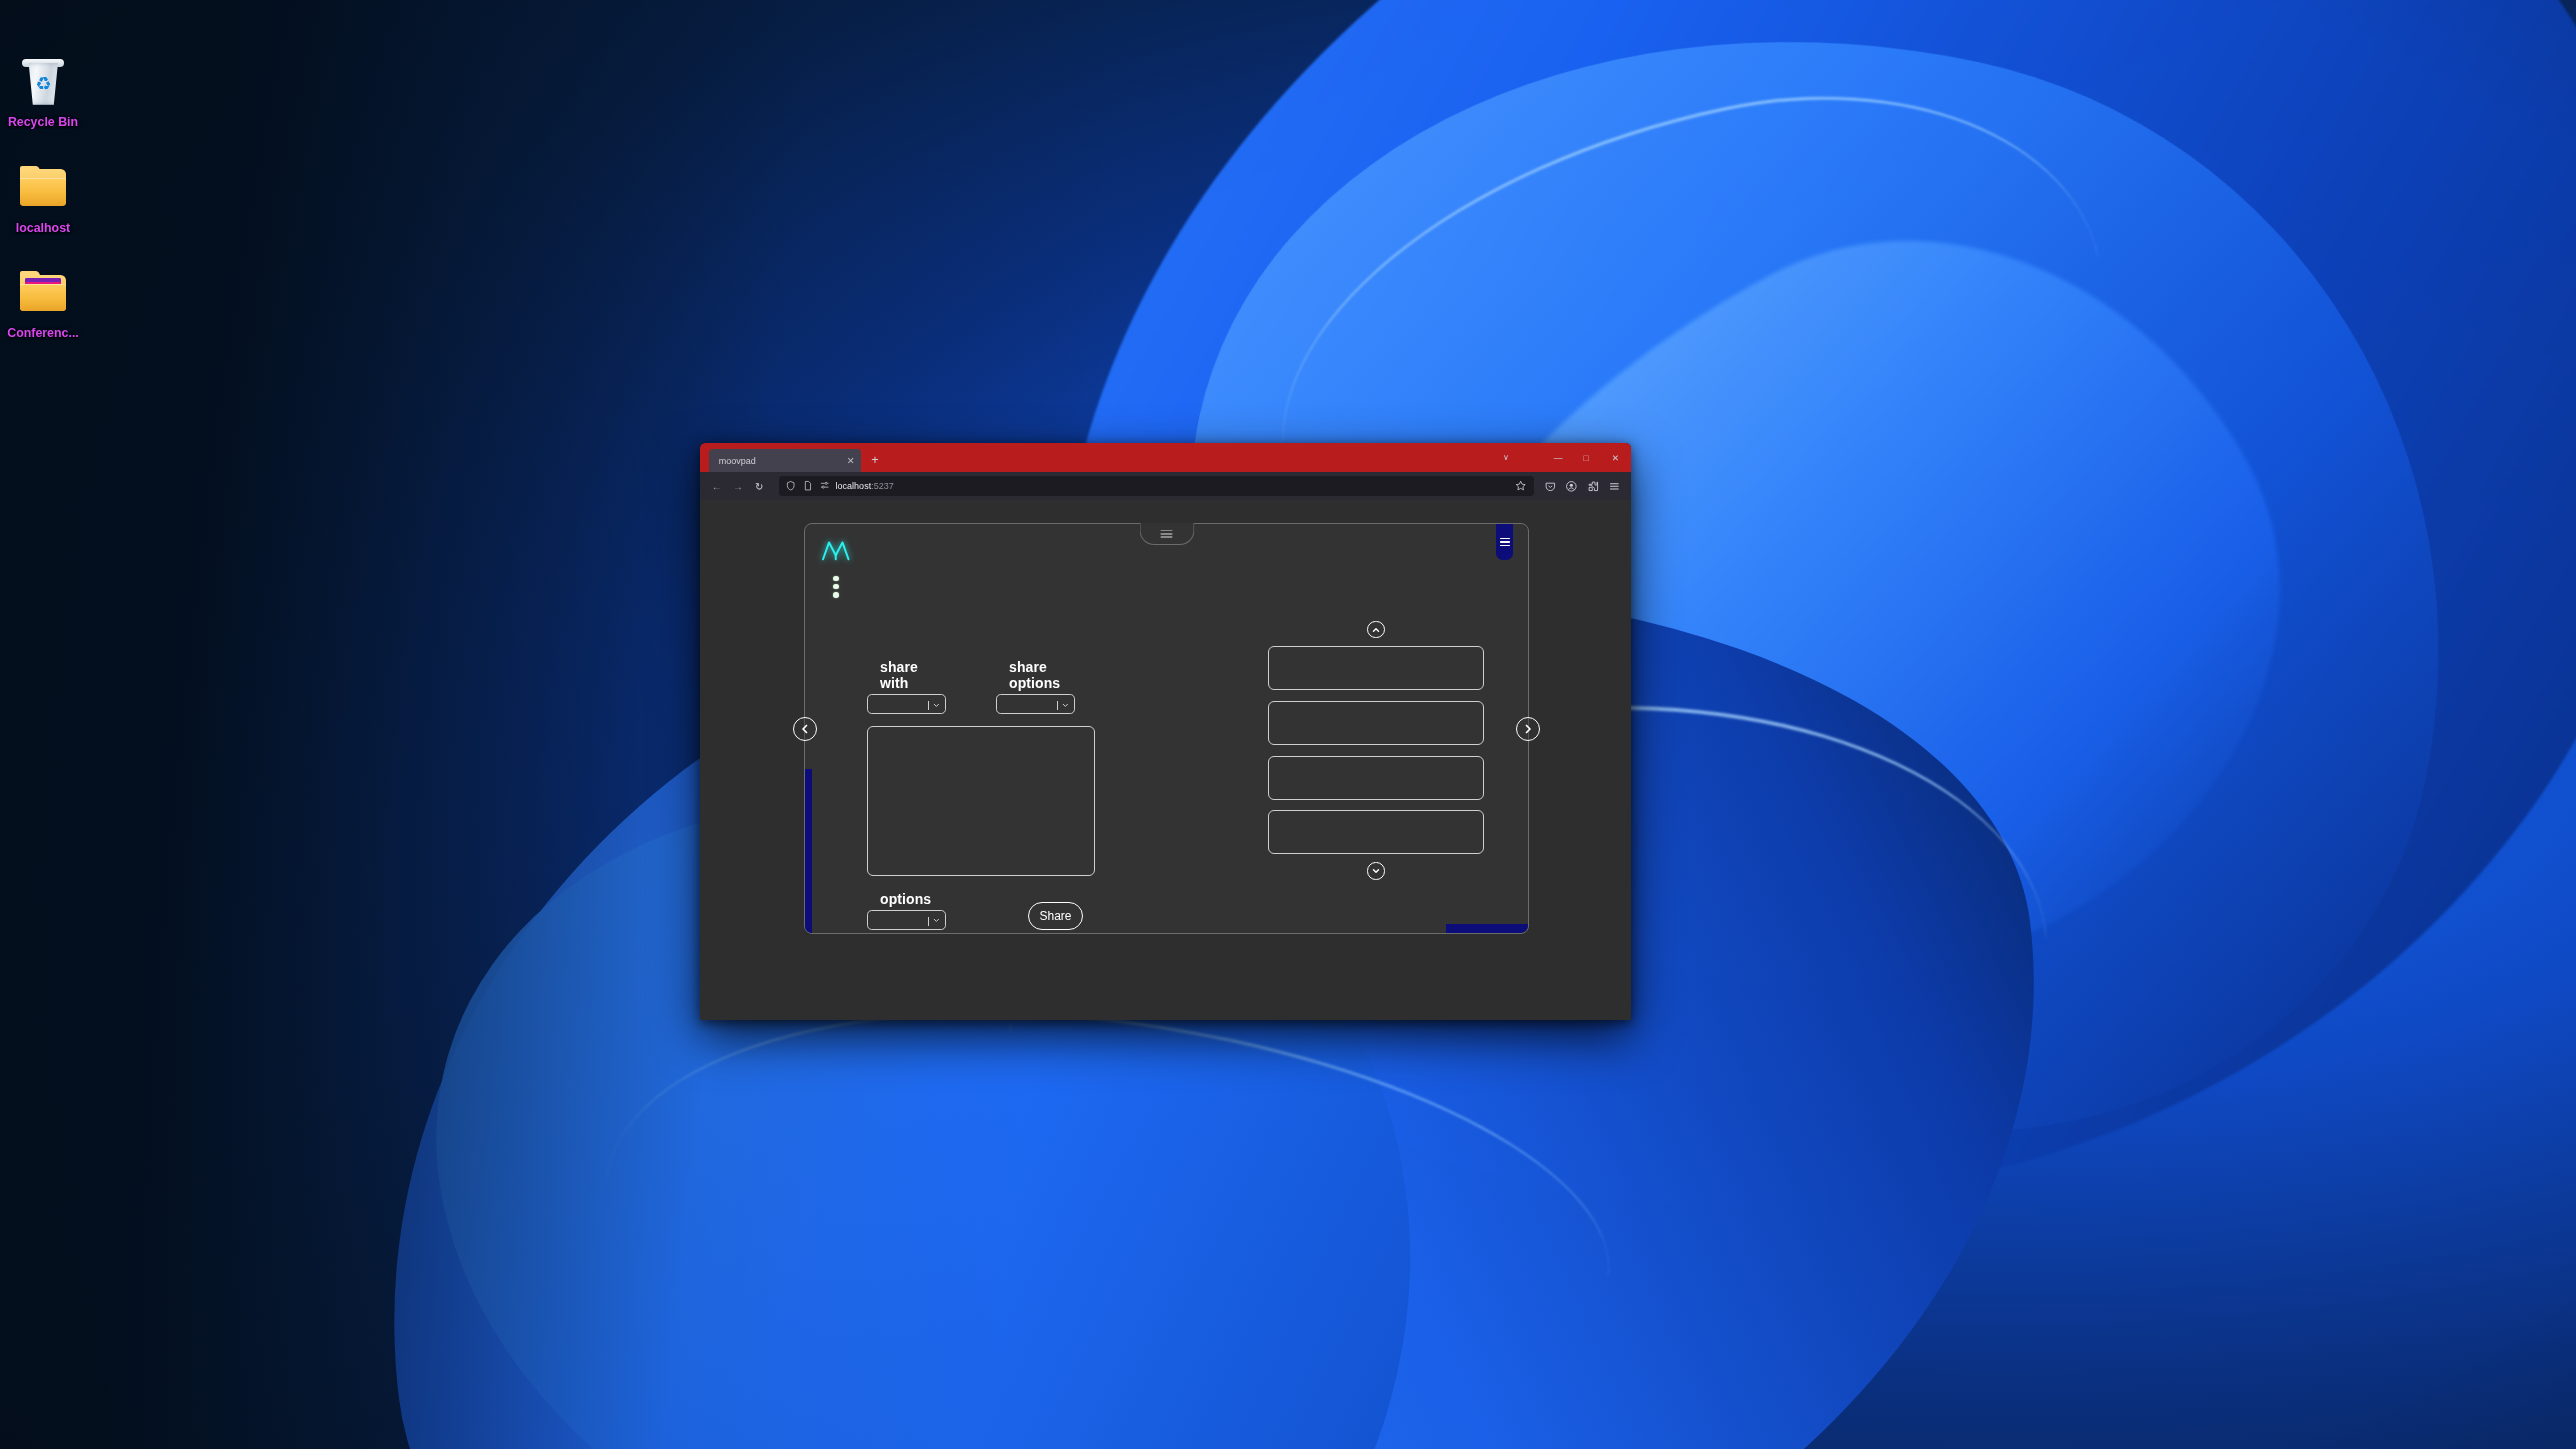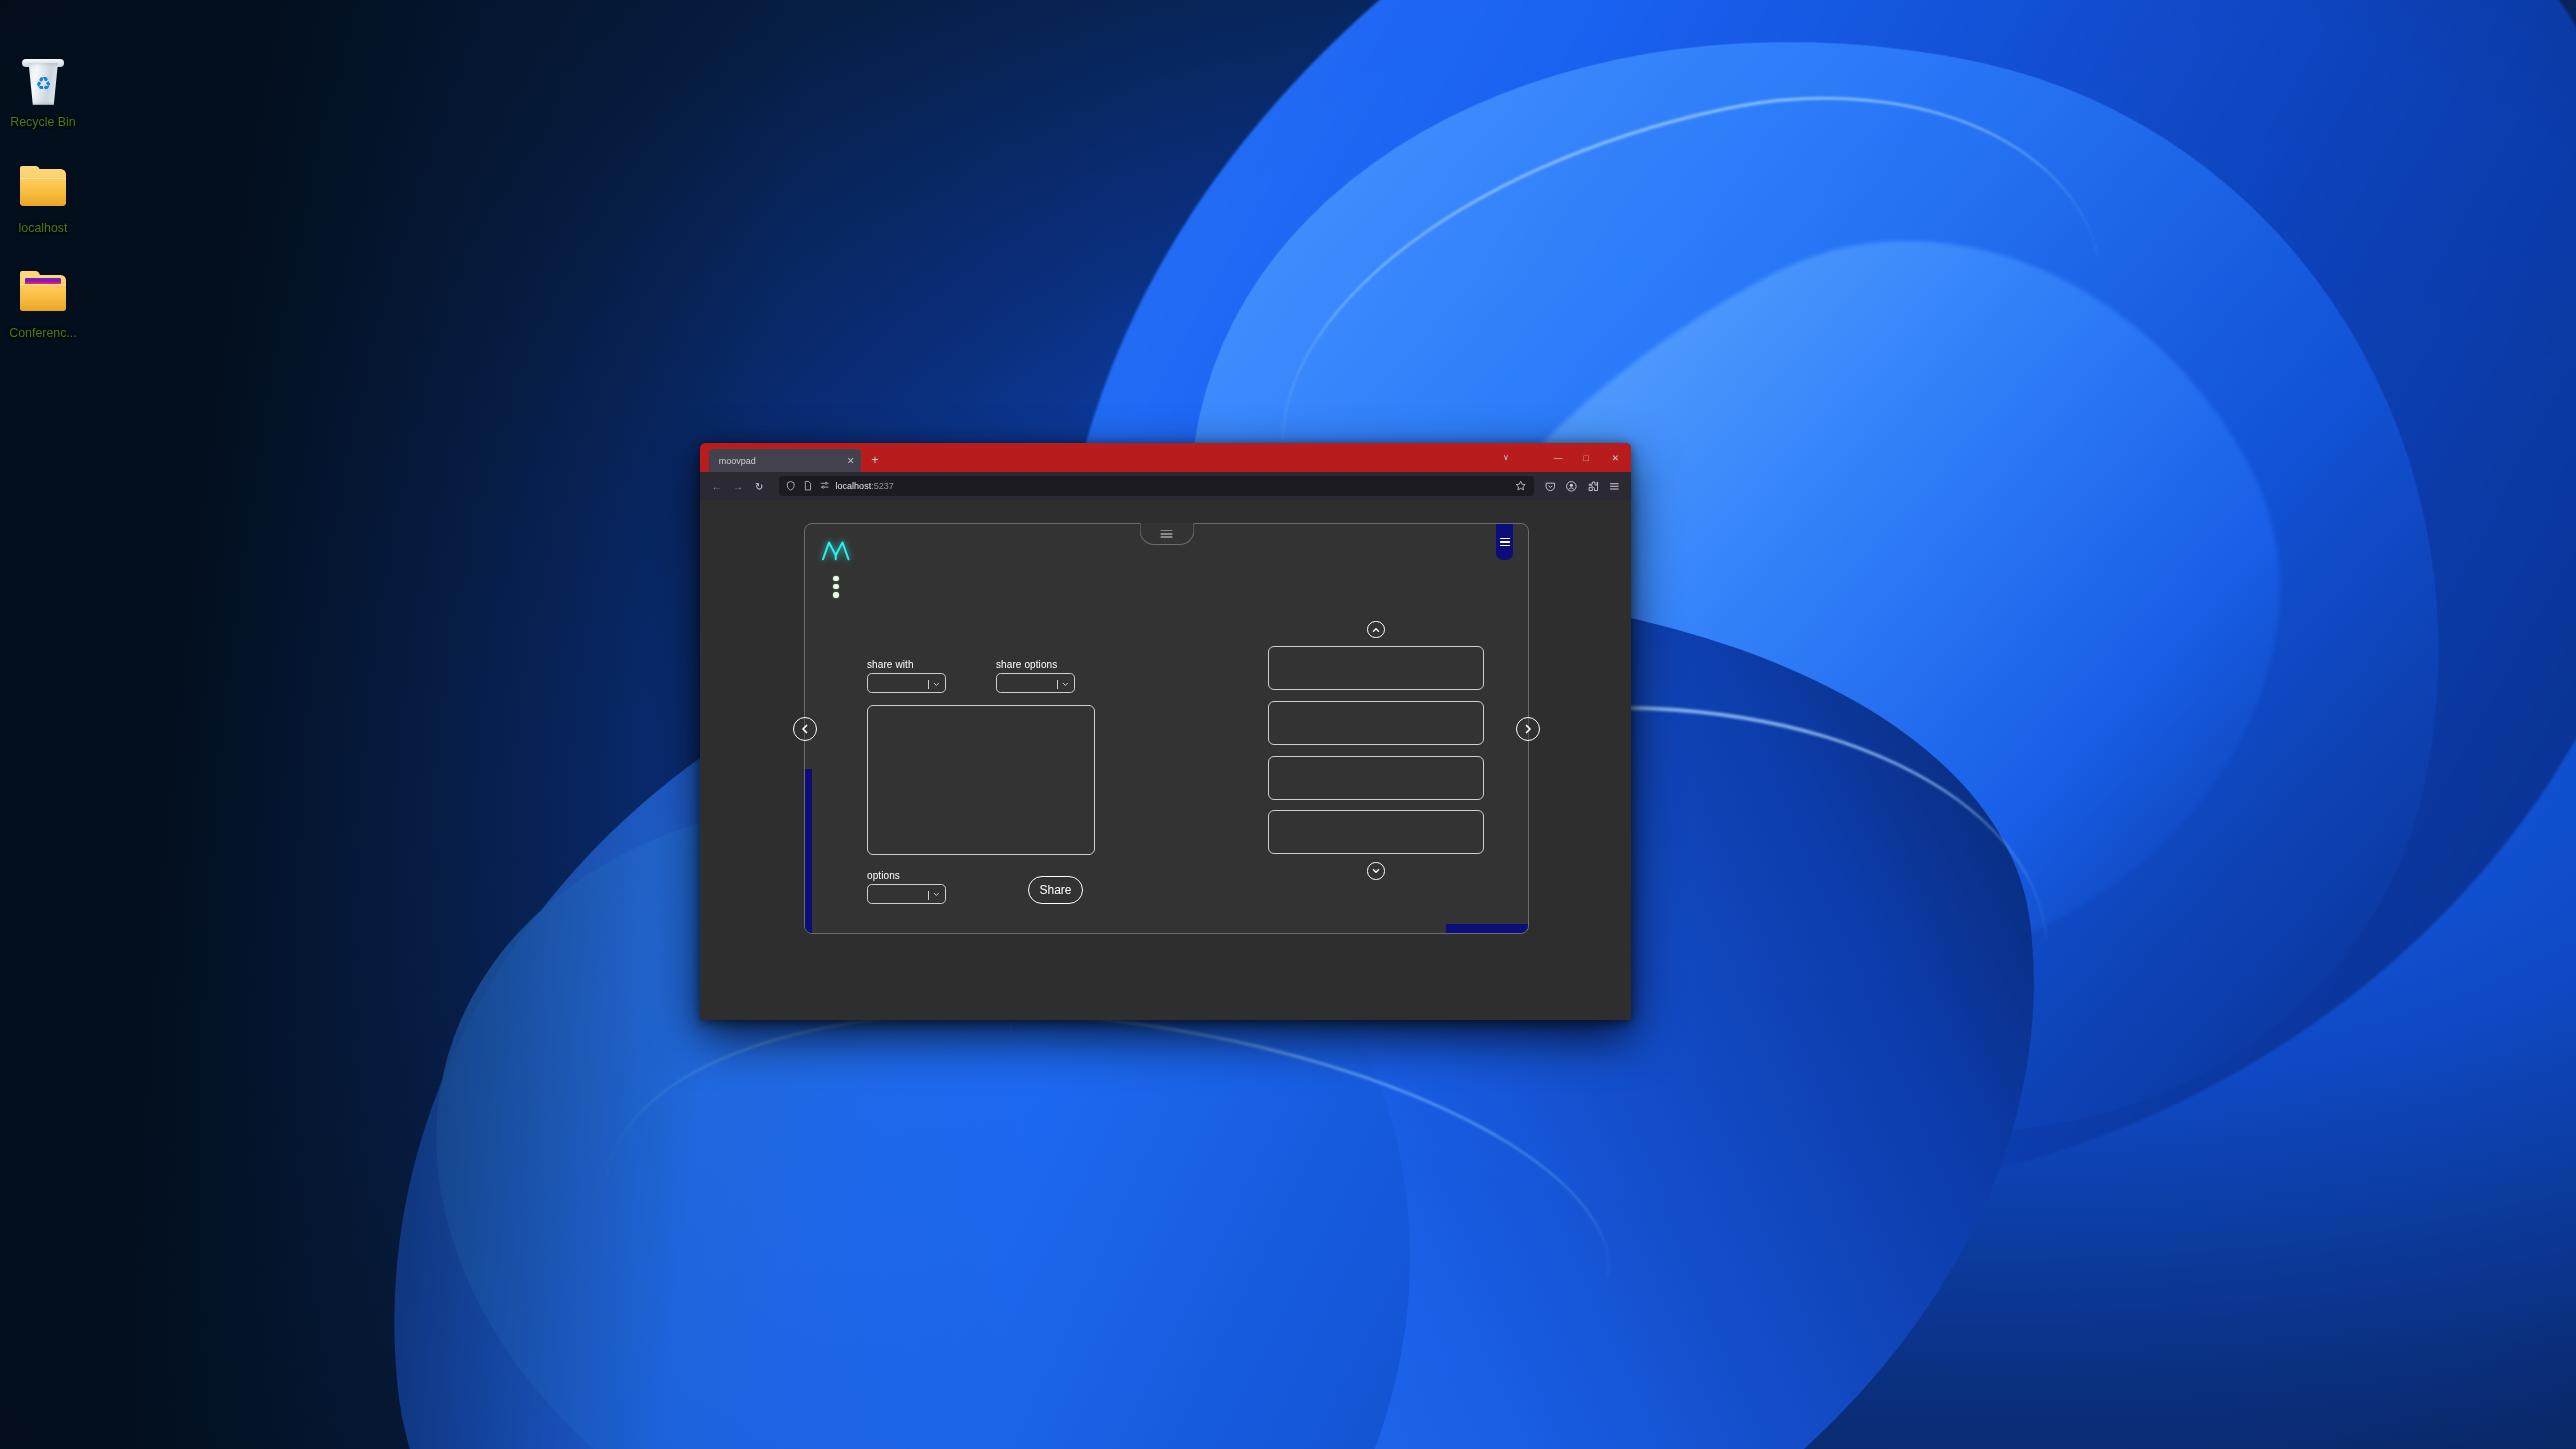--- a/index.html
+++ b/index.html
@@ -114,26 +114,27 @@
     margin-bottom: 20px;
     text-align: center;
     cursor: pointer;
   }
   .desk-icon .glyph {
     width: 64px; height: 50px;
     margin: 0 auto 6.7px;
     position: relative;
   }
   .desk-icon .label {
-    color: #4d7c0f;
+    color: #d946ef;
     font-size: 12.4px;
     line-height: 14px;
     text-shadow: 0 0.7px 2px rgba(0,0,0,.95), 0 0 4px rgba(0,0,0,.8);
     white-space: nowrap;
     overflow: hidden;
+    font-weight: bold;
   }
 
   
   .bin-body {
     position: absolute; left: 14.8px; top: 4px;
     width: 35px; height: 42px;
     background: linear-gradient(100deg, #dfe6ec 0%, #f5f8fb 28%, #cdd6df 62%, #eef2f6 100%);
     clip-path: polygon(8% 0%, 92% 0%, 80% 100%, 20% 100%);
     border-radius: 2.7px 2.7px 5.4px 5.4px;
     box-shadow: inset 0 0 5.4px rgba(120,140,160,.55);
@@ -412,24 +413,25 @@
   .nav-arrow svg { display: block; }
 
   
   #share-form {
     position: absolute;
     left: 62px; top: 135px;
     width: 309px;
   }
   .field-label {
     color: #ffffff;
-    font-size: 10px;
-    font-weight: normal;
+    font-size: 14px;
+    font-weight: bold;
     margin-bottom: 3.4px;
     letter-spacing: 0.1px;
+    margin-left: 13px;
   }
   .sel-row { display: flex; gap: 50px; }
   .sel-wrap { width: 79px; }
   .fake-select {
     position: relative;
     width: 79px; height: 20px;
     border: 0.9px solid #cfcfcf;
     border-radius: 4.7px;
     background: transparent;
     cursor: pointer;

